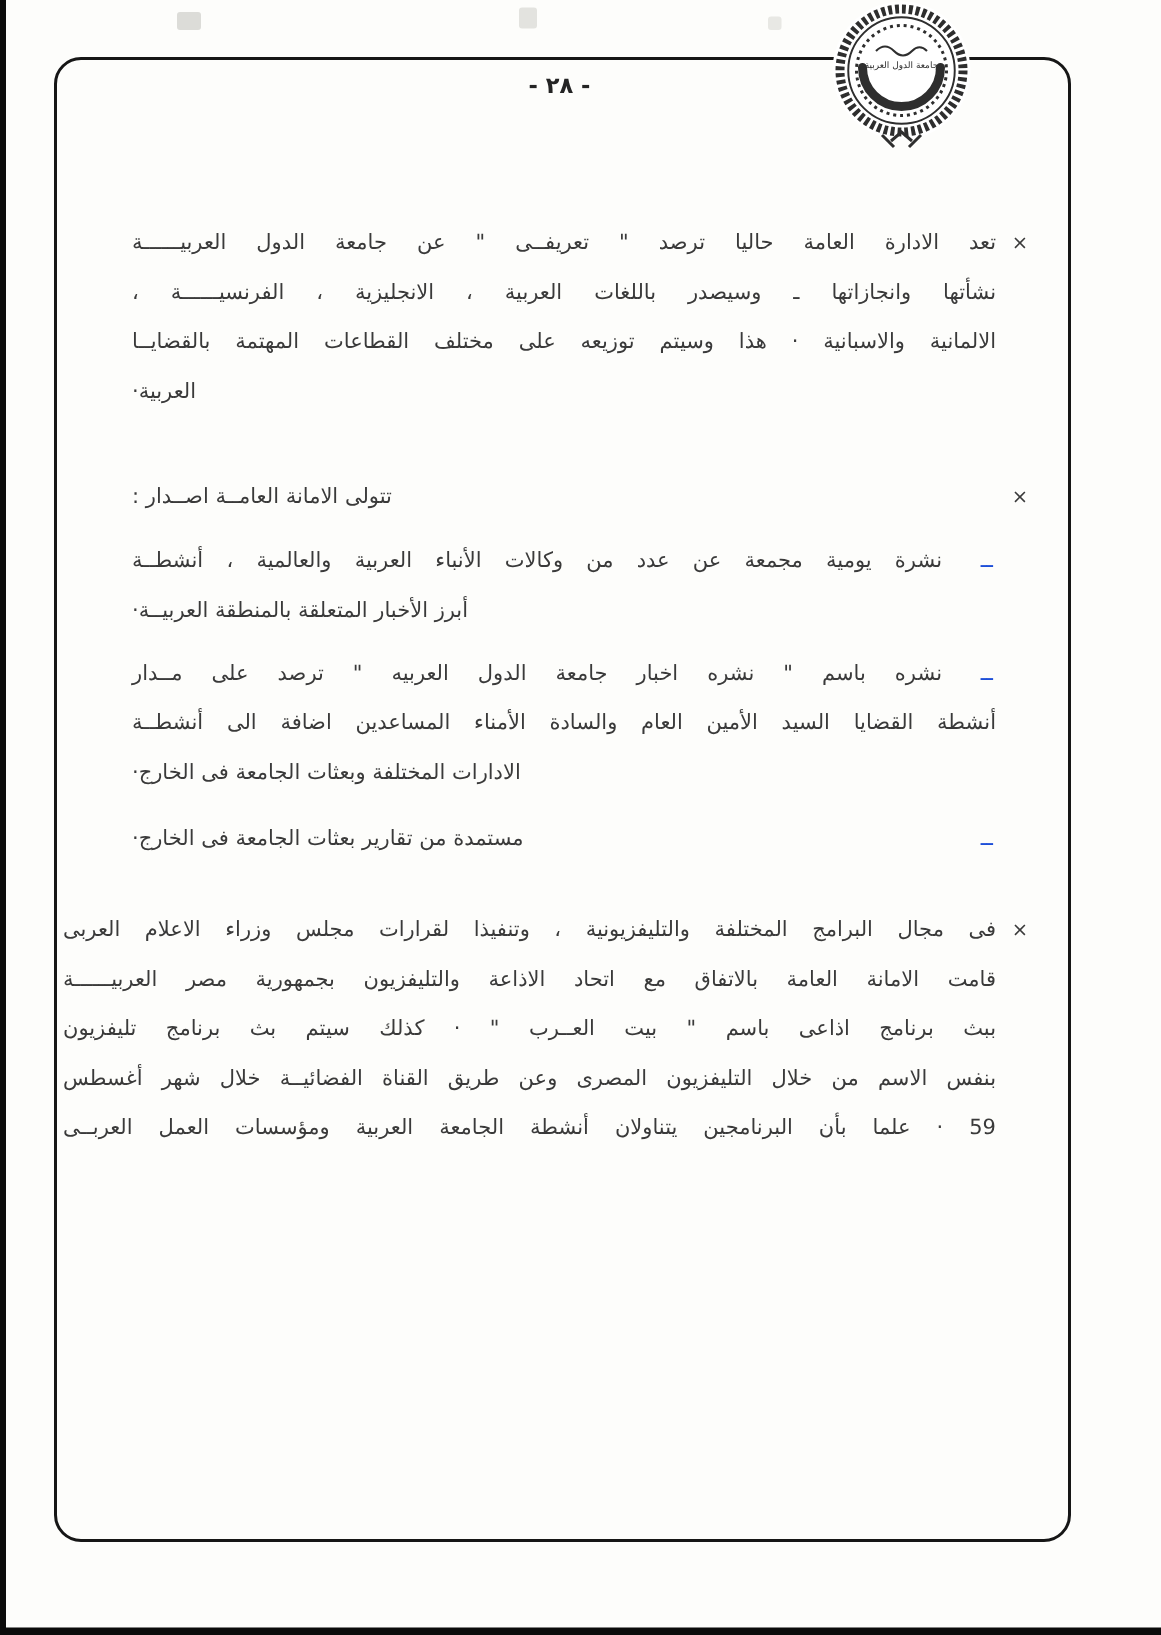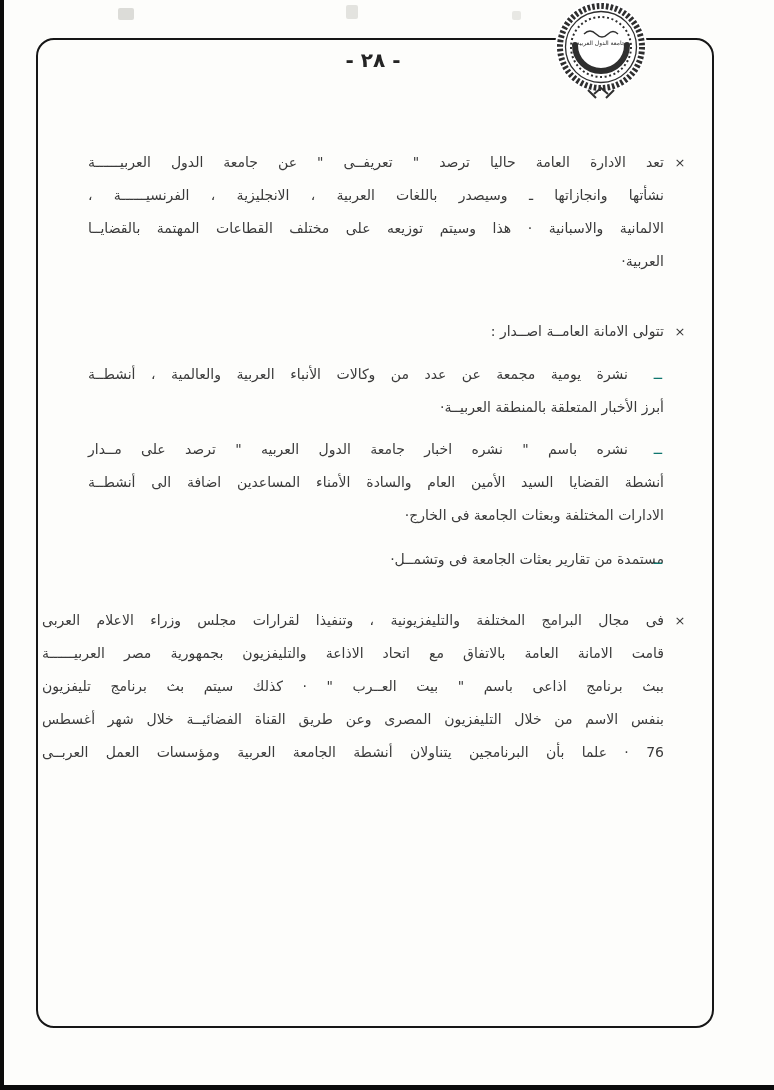--- a/index.html
+++ b/index.html
@@ -22,41 +22,41 @@
     position:absolute;left:36px;top:38px;width:674px;height:986px;
     border:2px solid #161616;border-radius:18px;
     background:transparent;
   }
   
   .emblem{position:absolute;left:548px;top:0;width:106px;height:100px;z-index:3;}
   
   .pageno{
     position:absolute;left:36px;top:48px;width:674px;
     text-align:center;direction:rtl;
-    font-size:20px;font-weight:bold;color:#242424;letter-spacing:1px;
+    font-size:15px;font-weight:bold;color:#242424;letter-spacing:1px;
     z-index:2;
   }
   
   .content{
     position:absolute;left:88px;top:146px;width:576px;
     direction:rtl;
     font-size:14px;line-height:33px;color:#3a3a3a;
     z-index:2;
   }
   .item{position:relative;}
   .item .mx{
     position:absolute;right:-26px;top:0;width:20px;
     text-align:center;font-size:13px;color:#3a3a3a;line-height:33px;
   }
   .item.dash .md{
-    position:absolute;right:2px;top:0;font-size:14px;color:#0f766e;line-height:33px;
+    position:absolute;right:2px;top:0;font-size:14px;color:#1d4ed8;line-height:33px;
   }
   .item.dash .line.first{padding-right:36px;}
   .line{text-align:justify;text-align-last:justify;min-height:33px;}
-  .line.short{text-align:right;text-align-last:auto;}
+  .line.short{text-align:left;text-align-last:auto;}
   .p1{margin-top:37px;}
   .p2{margin-top:10px;}
   .p3{margin-top:9px;}
   .p4{margin-top:11px;}
   .p5{margin-top:28px;margin-left:-46px;}
 </style>
 </head>
 <body>
 
 <div class="scan">
@@ -107,26 +107,26 @@
 
     <div class="item dash p3">
       <span class="md">ــ</span>
       <div class="line first">نشره باسم " نشره اخبار جامعة الدول العربيه " ترصد على مــدار</div>
       <div class="line">أنشطة القضايا السيد الأمين العام والسادة الأمناء المساعدين اضافة الى أنشطــة</div>
       <div class="line short">الادارات المختلفة وبعثات الجامعة فى الخارج·</div>
     </div>
 
     <div class="item dash p4">
       <span class="md">ــ</span>
-      <div class="line short">مستمدة من تقارير بعثات الجامعة فى وتشمــل·</div>
+      <div class="line short">مستمدة من تقارير بعثات الجامعة فى الخارج·</div>
     </div>
 
     <div class="item bullet p5">
       <span class="mx">×</span>
       <div class="line">فى مجال البرامج المختلفة والتليفزيونية ، وتنفيذا لقرارات مجلس وزراء الاعلام العربى</div>
       <div class="line">قامت الامانة العامة بالاتفاق مع اتحاد الاذاعة والتليفزيون بجمهورية مصر العربيــــــة</div>
       <div class="line">ببث برنامج اذاعى باسم " بيت العــرب " · كذلك سيتم بث برنامج تليفزيون</div>
       <div class="line">بنفس الاسم من خلال التليفزيون المصرى وعن طريق القناة الفضائيــة خلال شهر أغسطس</div>
-      <div class="line">76 · علما بأن البرنامجين يتناولان أنشطة الجامعة العربية ومؤسسات العمل العربــى</div>
+      <div class="line">59 · علما بأن البرنامجين يتناولان أنشطة الجامعة العربية ومؤسسات العمل العربــى</div>
     </div>
 
   </div>
 </div>
 
 </body></html>

